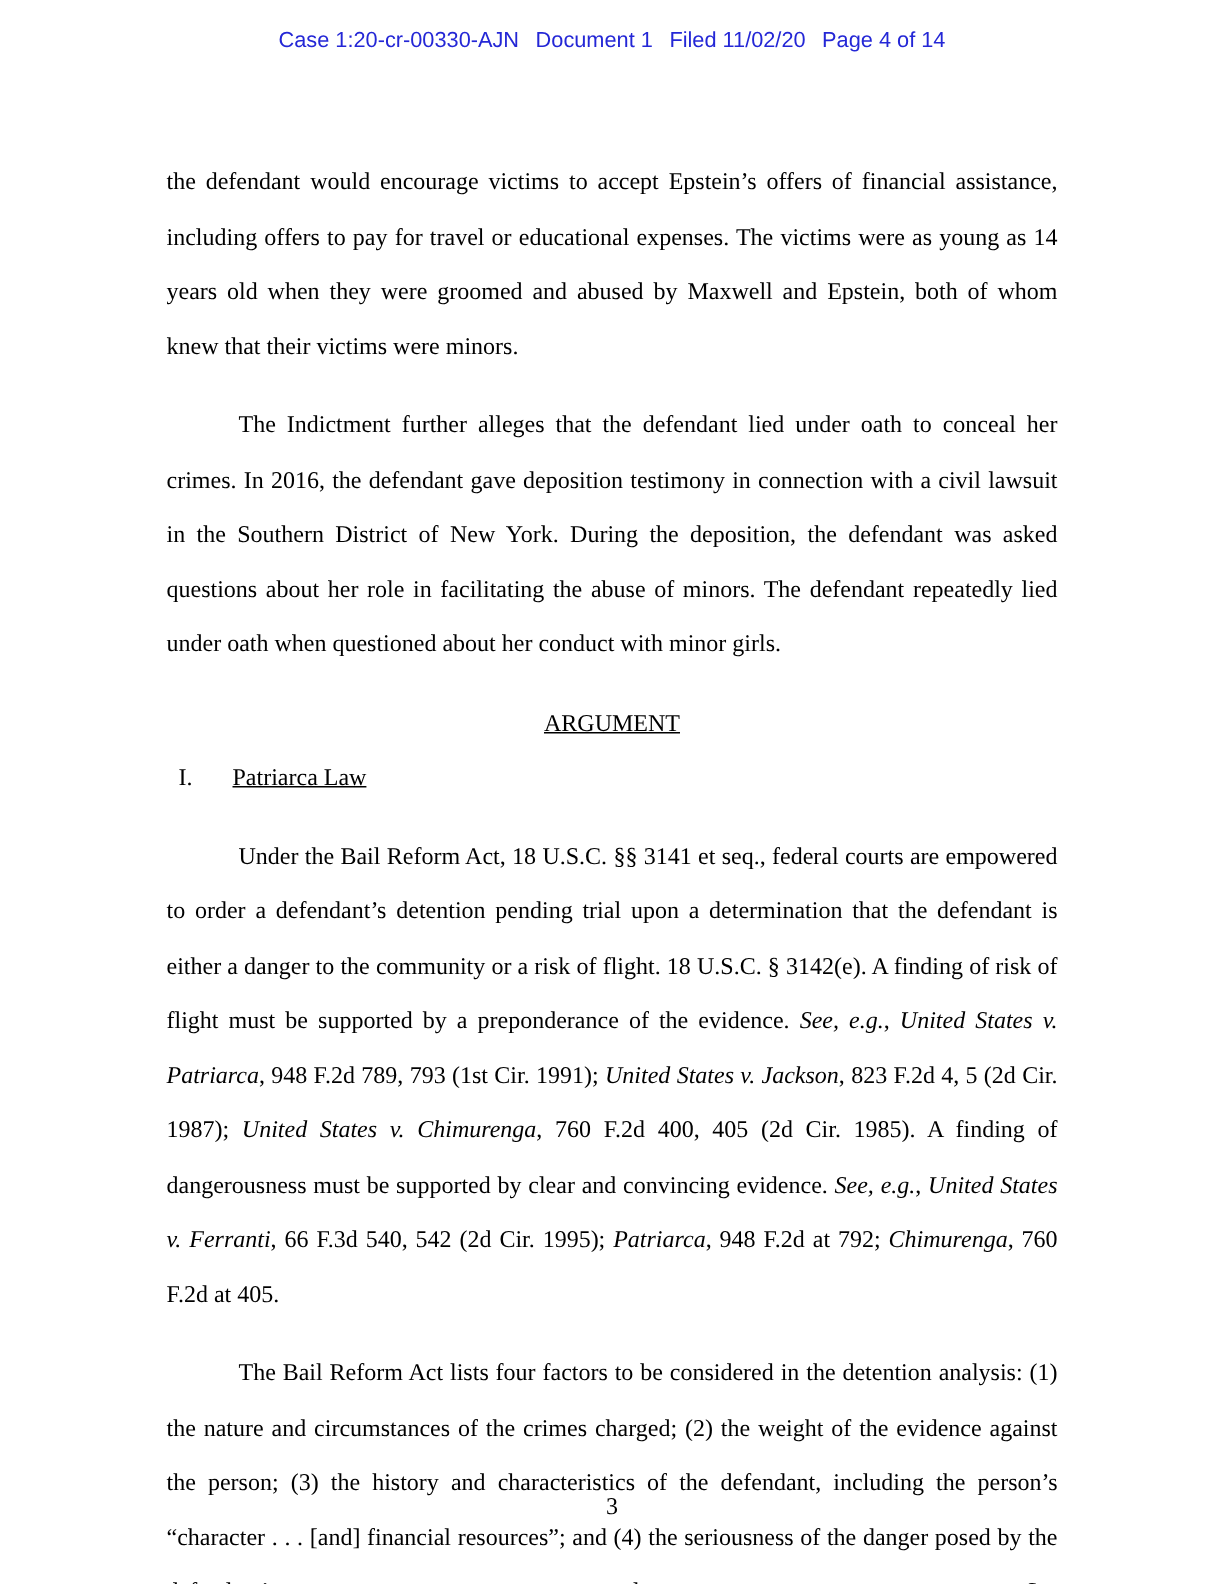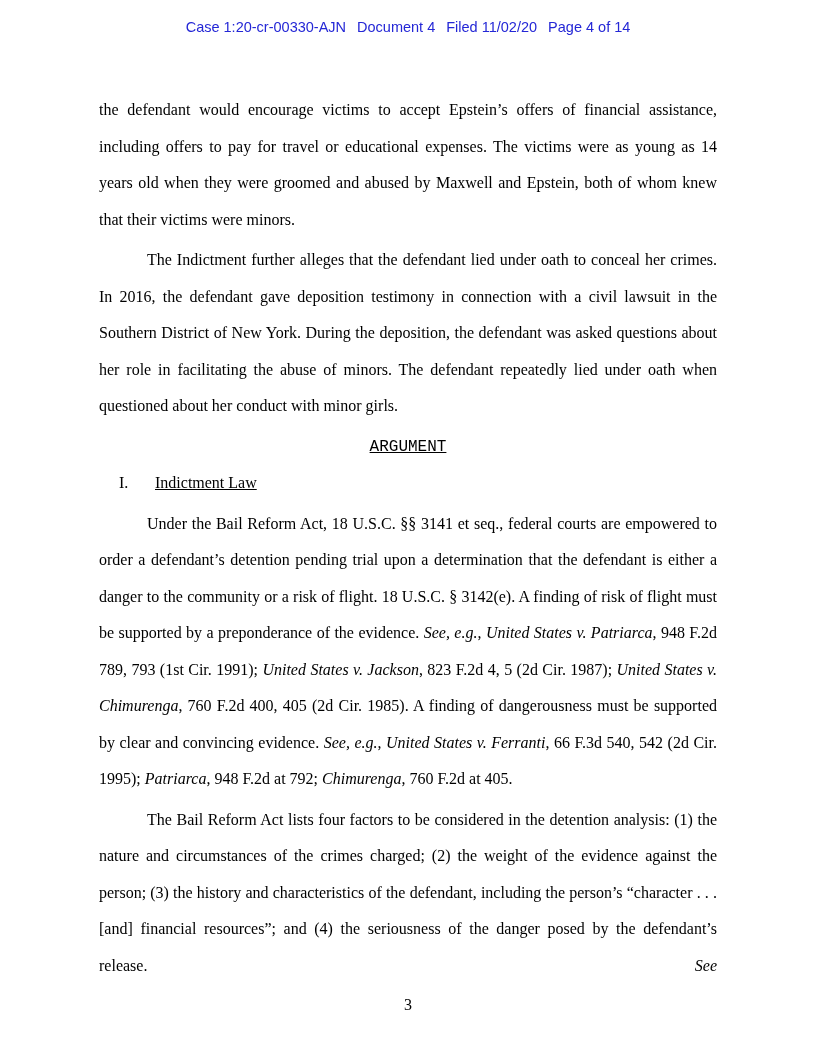--- a/index.html
+++ b/index.html
@@ -31,36 +31,35 @@
   }
   .body-text {
     position: absolute;
     top: 88px;
     left: 95px;
     width: 626px;
     font-size: 16px;
     line-height: 36.5px;
   }
   .para {
-    margin: 4px;
+    margin: 16px;
     text-align: justify;
   }
   .para.indent {
     text-indent: 48px;
   }
   .para.justify-last {
     text-align-last: justify;
   }
   .center-heading {
     margin: 0;
     text-align: center;
     font-size: 16px;
     font-weight: normal;
     line-height: 36.5px;
-    font-family: Liberation Mono, monospace;
   }
   .center-heading .u {
     text-decoration: underline;
   }
   .section-heading {
     margin: 0;
     font-size: 16px;
     font-weight: normal;
     line-height: 36.5px;
     padding-left: 24px;
@@ -83,29 +82,29 @@
     line-height: 18px;
   }
 </style>
 </head>
 <body>
 
 <div class="page">
 
   <div class="stamp">
     <span>Case 1:20-cr-00330-AJN</span>
-    <span>Document 4</span>
+    <span>Document 1</span>
     <span>Filed 11/02/20</span>
     <span>Page 4 of 14</span>
   </div>
 
   <div class="body-text">
     <p class="para"><span>the defendant would encourage victims to accept Epstein’s offers of financial assistance, including offers to pay for travel or educational expenses.  The victims were as young as 14 years old when they were groomed and abused by Maxwell and Epstein, both of whom knew that their victims were minors.</span></p>
     <p class="para indent"><span>The Indictment further alleges that the defendant lied under oath to conceal her crimes.  In 2016, the defendant gave deposition testimony in connection with a civil lawsuit in the Southern District of New York.  During the deposition, the defendant was asked questions about her role in facilitating the abuse of minors.  The defendant repeatedly lied under oath when questioned about her conduct with minor girls.</span></p>
     <h2 class="center-heading"><span class="u">ARGUMENT</span></h2>
-    <h3 class="section-heading"><span class="num">I.</span><span class="title">Indictment Law</span></h3>
+    <h3 class="section-heading"><span class="num">I.</span><span class="title">Patriarca Law</span></h3>
     <p class="para indent"><span>Under the Bail Reform Act, 18 U.S.C. §§ 3141 et seq., federal courts are empowered to order a defendant’s detention pending trial upon a determination that the defendant is either a danger to the community or a risk of flight.  18 U.S.C. § 3142(e).  A finding of risk of flight must be supported by a preponderance of the evidence.  </span><i>See, e.g.</i><span>, </span><i>United States v. Patriarca</i><span>, 948 F.2d 789, 793 (1st Cir. 1991); </span><i>United States v. Jackson</i><span>, 823 F.2d 4, 5 (2d Cir. 1987); </span><i>United States v. Chimurenga</i><span>, 760 F.2d 400, 405 (2d Cir. 1985).  A finding of dangerousness must be supported by clear and convincing evidence.  </span><i>See, e.g.</i><span>, </span><i>United States v. Ferranti</i><span>, 66 F.3d 540, 542 (2d Cir. 1995); </span><i>Patriarca</i><span>, 948 F.2d at 792; </span><i>Chimurenga</i><span>, 760 F.2d at 405.</span></p>
     <p class="para indent justify-last"><span>The Bail Reform Act lists four factors to be considered in the detention analysis: (1) the nature and circumstances of the crimes charged; (2) the weight of the evidence against the person; (3) the history and characteristics of the defendant, including the person’s “character . . . [and] financial resources”; and (4) the seriousness of the danger posed by the defendant’s release.  </span><i>See</i></p>
   </div>
 
   <div class="page-number">3</div>
 
 </div>
 
 </body></html>

